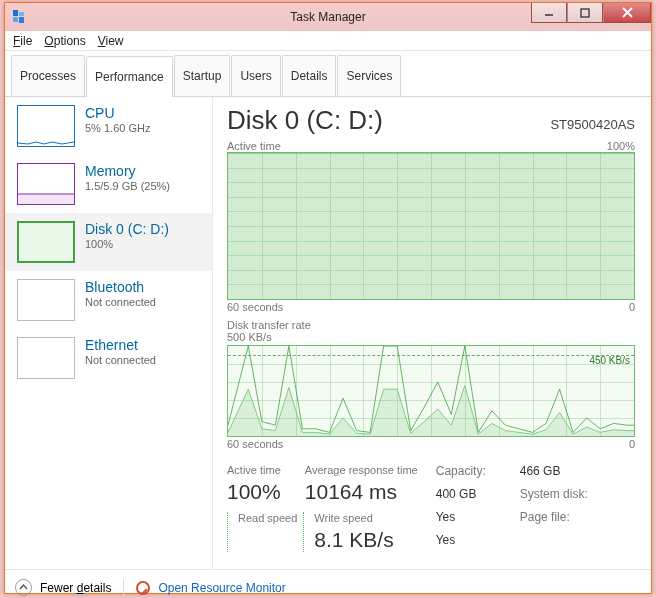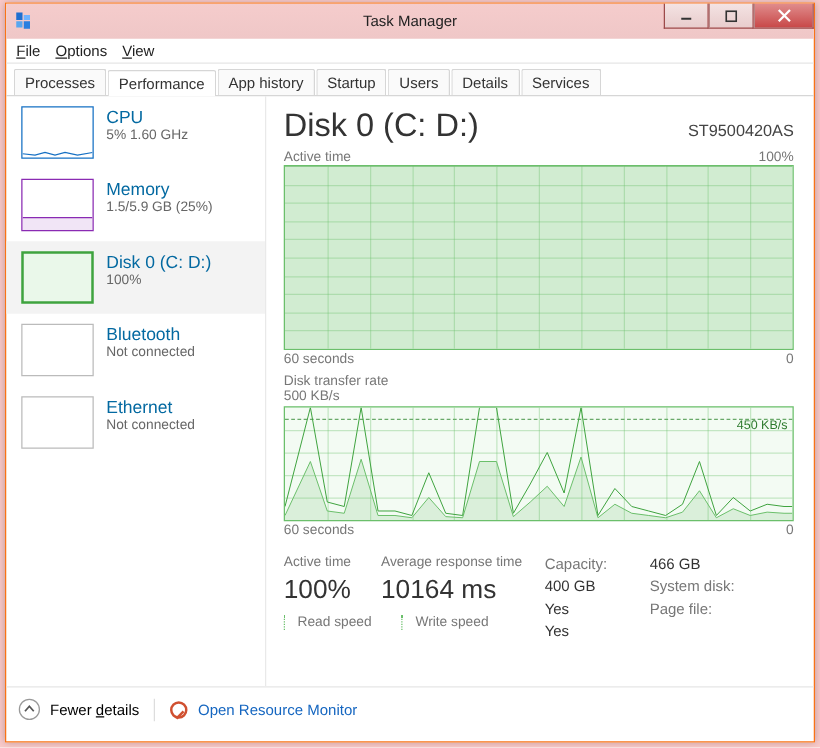--- a/index.html
+++ b/index.html
@@ -15,21 +15,21 @@
   .title { position:absolute; left:0; right:0; text-align:center; font-size: 12px; color:#222; }
   .winbtns { position:absolute; right:0; top:0; display:flex; }
   .winbtn { width:36px; height:20px; border:1px solid #9c4a4a; border-top:none; background:linear-gradient(#f4e3e3,#e8cccc); display:flex; align-items:center; justify-content:center; font-size:10px; color:#333; border-left:1px solid #b98585;}
   .winbtn.first{border-left:1px solid #9c4a4a;}
   .winbtn.close{ width:48px; background:linear-gradient(#e08c8c,#c84848); color:#fff; font-weight:bold; font-size:12px;}
   
   .menubar { height:20px; padding:2px 8px; display:flex; gap:12px; font-size:12px; color:#222; border-bottom:1px solid #e6e6e6; align-items:center;}
   .menubar span u {text-decoration:underline;}
   
   .tabs { display:flex; font-size:12px; padding:4px 6px 0 6px; border-bottom:1px solid #d6d6d6; align-items:flex-end; }
-  .tab { padding:3px 8px; border:1px solid #d6d6d6; border-bottom:none; background:#fafafa; margin-right:1px; border-radius:2px 2px 0 0; color:#333; cursor:default;}
+  .tab { padding:13px 8px; border:1px solid #d6d6d6; border-bottom:none; background:#fafafa; margin-right:1px; border-radius:2px 2px 0 0; color:#333; cursor:default;}
   .tab.active { background:#fff; position:relative; top:1px;}
   
   .body { display:flex; height:472px; }
   
   .sidebar { width:208px; border-right:1px solid #e9e9e9; overflow:hidden; }
   .sbitem { display:flex; padding:8px 10px 8px 12px; gap:10px; align-items:flex-start; cursor:default;}
   .sbitem.selected { background:#f3f3f3; }
   .thumb { width:58px; height:42px; border:1px solid #bbb; position:relative; background:#fff; }
   .thumb.cpu { border-color:#1570c4; }
   .thumb.mem { border-color:#8a2bb3; }
@@ -103,21 +103,20 @@
 
   <div class="menubar">
     <span><u>F</u>ile</span>
     <span><u>O</u>ptions</span>
     <span><u>V</u>iew</span>
   </div>
 
   <div class="tabs">
     <div class="tab">Processes</div>
     <div class="tab active">Performance</div>
-    <div class="tab">App history</div>
     <div class="tab">Startup</div>
     <div class="tab">Users</div>
     <div class="tab">Details</div>
     <div class="tab">Services</div>
   </div>
 
   <div class="body">
     <div class="sidebar">
 
       <div class="sbitem">
@@ -253,26 +252,27 @@
           <div style="display:flex;gap:24px;">
             <div class="statcol">
               <div class="stat-label">Active time</div>
               <div class="stat-value">100%</div>
             </div>
             <div class="statcol">
               <div class="stat-label">Average response time</div>
               <div class="stat-value">10164 ms</div>
             </div>
           </div>
-          <div style="display:flex;gap:24px;">
+          <div style="display:flex;gap:6px;">
             <div class="statcol bordered">
               <div class="stat-label">Read speed</div>
             </div>
             <div class="statcol bordered">
               <div class="stat-label">Write speed</div>
+              <div class="stat-value">8.1 KB/s</div>
             </div>
           </div>
         </div>
         <div class="kv">
           <span class="k">Capacity:</span>
           <span class="v">466 GB</span>
           <span class="v">400 GB</span>
           <span class="k">System disk:</span>
           <span class="v">Yes</span>
           <span class="k">Page file:</span>

